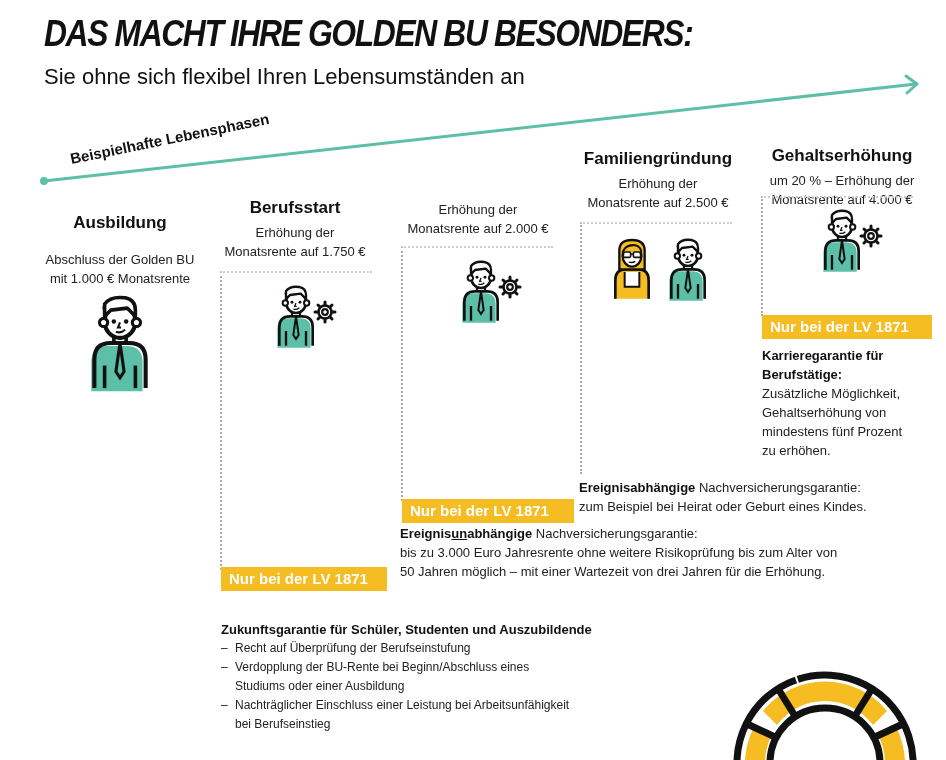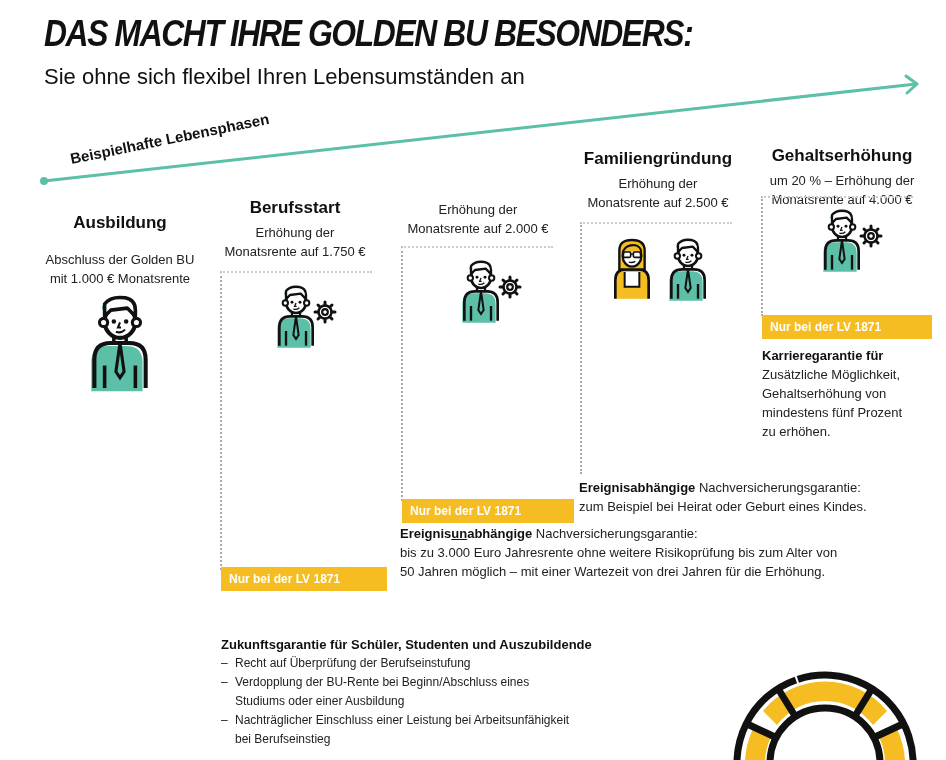--- a/index.html
+++ b/index.html
@@ -6,21 +6,21 @@
   body{width:946px;height:760px;position:relative;overflow:hidden;font-family:"Liberation Sans",sans-serif;color:#111;}
   .abs{position:absolute;}
   .title{left:44px;top:12px;font-family:"Liberation Sans",sans-serif;font-weight:700;font-style:italic;font-size:37px;letter-spacing:-1.6px;transform:scaleX(0.86);transform-origin:left top;white-space:nowrap;line-height:44px;}
   .subtitle{left:44px;top:62px;font-size:22px;line-height:30px;color:#111;white-space:nowrap;}
   .arrow-svg{left:0;top:0;}
   .phase-label{left:72px;top:150px;font-weight:700;font-size:15px;transform:rotate(-11.5deg);transform-origin:left bottom;white-space:nowrap;}
   .phase{text-align:center;}
   .phase h3{margin:0;font-size:17px;font-weight:700;line-height:22px;white-space:nowrap;}
   .phase p{margin:2px 0 0 0;font-size:13px;line-height:19px;color:#222;white-space:nowrap;}
   .box{border-left:2px dotted #aaa;border-top:2px dotted #ccc;}
-  .badge{background:#f5bd22;color:#fff;font-weight:700;font-size:12px;padding:0 0 0 8px;height:24px;line-height:24px;white-space:nowrap;}
+  .badge{background:#f5bd22;color:#fff;font-weight:700;font-size:15px;padding:0 0 0 8px;height:24px;line-height:24px;white-space:nowrap;}
   .txt{font-size:13px;line-height:19px;color:#222;}
   .txt b{color:#111;}
   ul.dash{list-style:none;margin:0;padding:0;}
   ul.dash li{position:relative;padding-left:14px;font-size:12px;line-height:19px;color:#222;}
   ul.dash li::before{content:"–";position:absolute;left:0;}
   .u{text-decoration:underline;}
 </style>
 </head>
 <body>
 
@@ -141,38 +141,39 @@
 <svg class="abs" style="left:816px;top:208px" width="52" height="66" viewBox="0 0 78 94">
     <use href="#man"></use>
   </svg>
 <svg class="abs" style="left:859px;top:224px" width="24" height="24" viewBox="-12 -12 24 24">
     <use href="#gear"></use>
   </svg>
 <div class="abs badge" style="left:762px;top:315px;width:162px;">Nur bei der LV 1871</div>
 
 <div class="abs txt" style="left:762px;top:346px;width:180px;">
   <div style="font-weight:700;color:#111">Karrieregarantie für</div>
+  <div style="font-weight:700;color:#111">Berufstätige:</div>
   <div>Zusätzliche Möglichkeit,</div>
   <div>Gehaltserhöhung von</div>
   <div>mindestens fünf Prozent</div>
   <div>zu erhöhen.</div>
 </div>
 
 <div class="abs txt" style="left:579px;top:478px;white-space:nowrap;">
   <div><b>Ereignisabhängige</b><span> Nachversicherungsgarantie:</span></div>
   <div>zum Beispiel bei Heirat oder Geburt eines Kindes.</div>
 </div>
 
 <div class="abs txt" style="left:400px;top:524px;white-space:nowrap;">
   <div><b><span>Ereignis</span><span class="u">un</span><span>abhängige</span></b><span> Nachversicherungsgarantie:</span></div>
   <div>bis zu 3.000 Euro Jahresrente ohne weitere Risikoprüfung bis zum Alter von</div>
   <div>50 Jahren möglich – mit einer Wartezeit von drei Jahren für die Erhöhung.</div>
 </div>
 
-<div class="abs txt" style="left:221px;top:635px;white-space:nowrap;">
+<div class="abs txt" style="left:221px;top:620px;white-space:nowrap;">
   <div style="font-weight:700;color:#111">Zukunftsgarantie für Schüler, Studenten und Auszubildende</div>
   <ul class="dash">
     <li><span>Recht auf Überprüfung der Berufseinstufung</span></li>
     <li><span>Verdopplung der BU-Rente bei Beginn/Abschluss eines</span><br><span>Studiums oder einer Ausbildung</span></li>
     <li><span>Nachträglicher Einschluss einer Leistung bei Arbeitsunfähigkeit</span><br><span>bei Berufseinstieg</span></li>
   </ul>
 </div>
 
 <svg class="abs" style="left:725px;top:645px" width="200" height="115" viewBox="0 0 200 115">
   <g transform="translate(100,118)">

